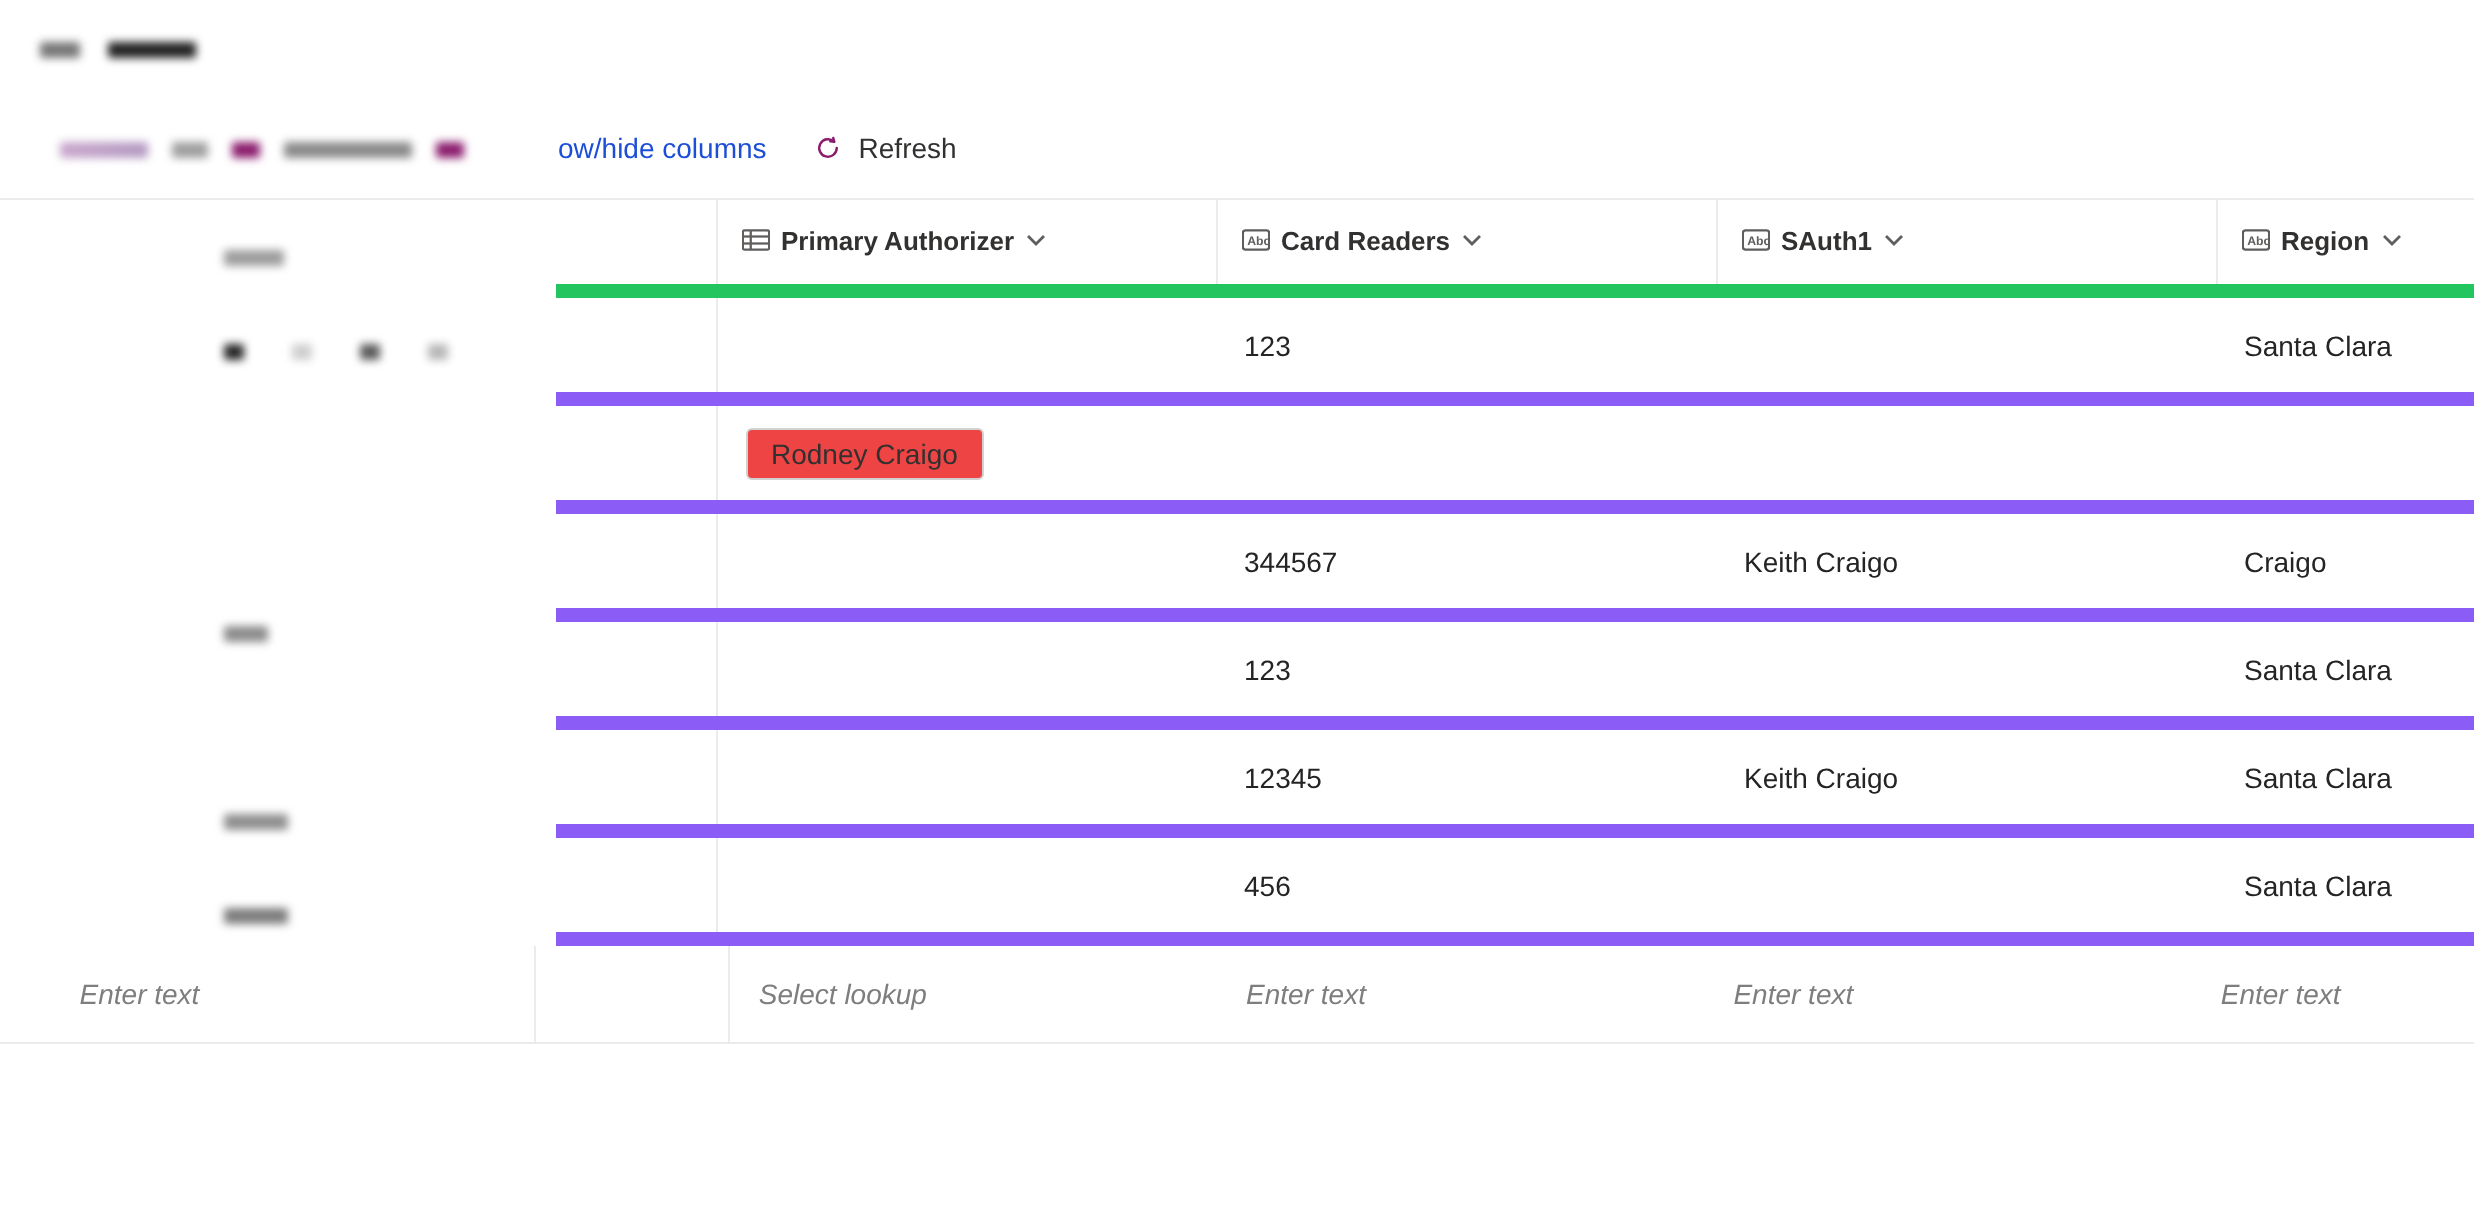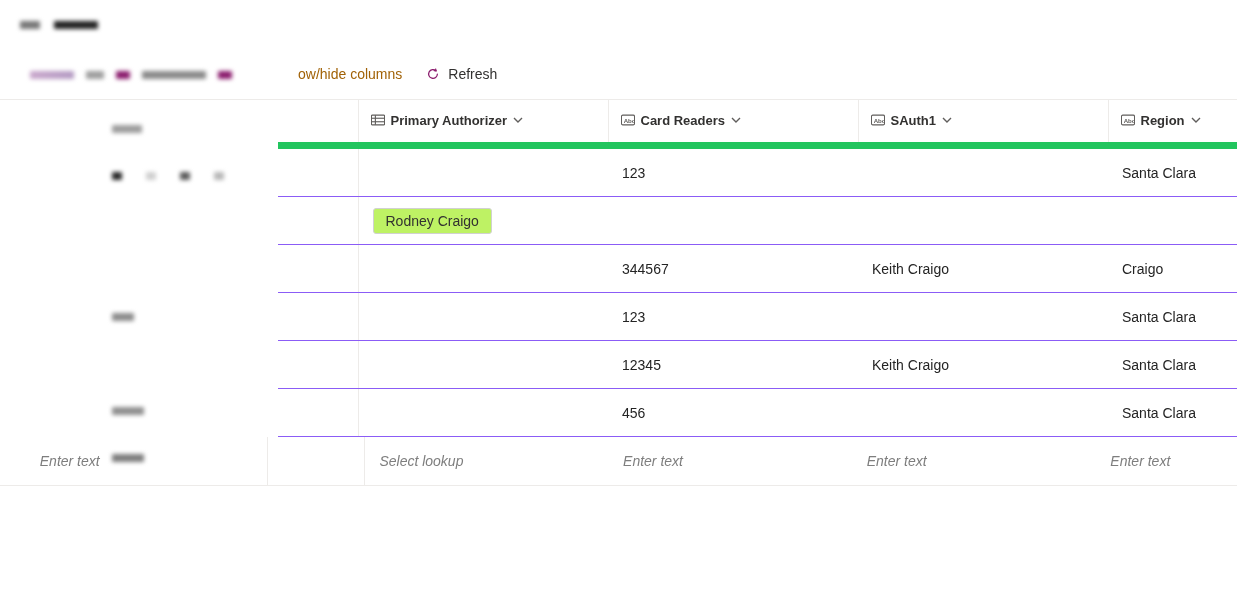--- a/index.html
+++ b/index.html
@@ -53,22 +53,22 @@
     padding: 6px 10px;
     color: #323130;
     cursor: pointer;
   }
   .refresh-icon {
     width: 14px;
     height: 14px;
     color: #8B1C6D;
   }
   .partial-label {
-    margin-left: 20px;
-    color: #a16207;
+    margin-left: 1px;
+    color: #1d4ed8;
   }
 
   .grid-area {
     display: flex;
   }
   .left-pad {
     width: 278px;
   }
   .table-wrap {
     flex: 1;
@@ -94,21 +94,21 @@
     border-right: 1px solid #edebe9;
     padding: 0 12px;
     height: 42px;
     vertical-align: middle;
     white-space: nowrap;
   }
   .grid th:first-child {
     border-right: 1px solid #edebe9;
   }
   .grid td {
-    border-bottom: 1px solid #8b5cf6;
+    border-bottom: 7px solid #8b5cf6;
     padding: 0 14px;
     height: 47px;
     vertical-align: middle;
     font-size: 14px;
     color: #242424;
   }
   .grid td:first-child {
     border-right: 1px solid #edebe9;
   }
 
@@ -134,21 +134,21 @@
   }
 
   .lookup-chip {
     display: inline-flex;
     align-items: center;
     border: 1px solid #d1d1d1;
     border-radius: 3px;
     padding: 4px 12px;
     font-size: 14px;
     color: #323130;
-    background: #bef264;
+    background: #ef4444;
     cursor: pointer;
   }
 
   
   .newrow-bar {
     display: flex;
     height: 48px;
     border-bottom: 1px solid #edebe9;
     align-items: flex-end;
   }

